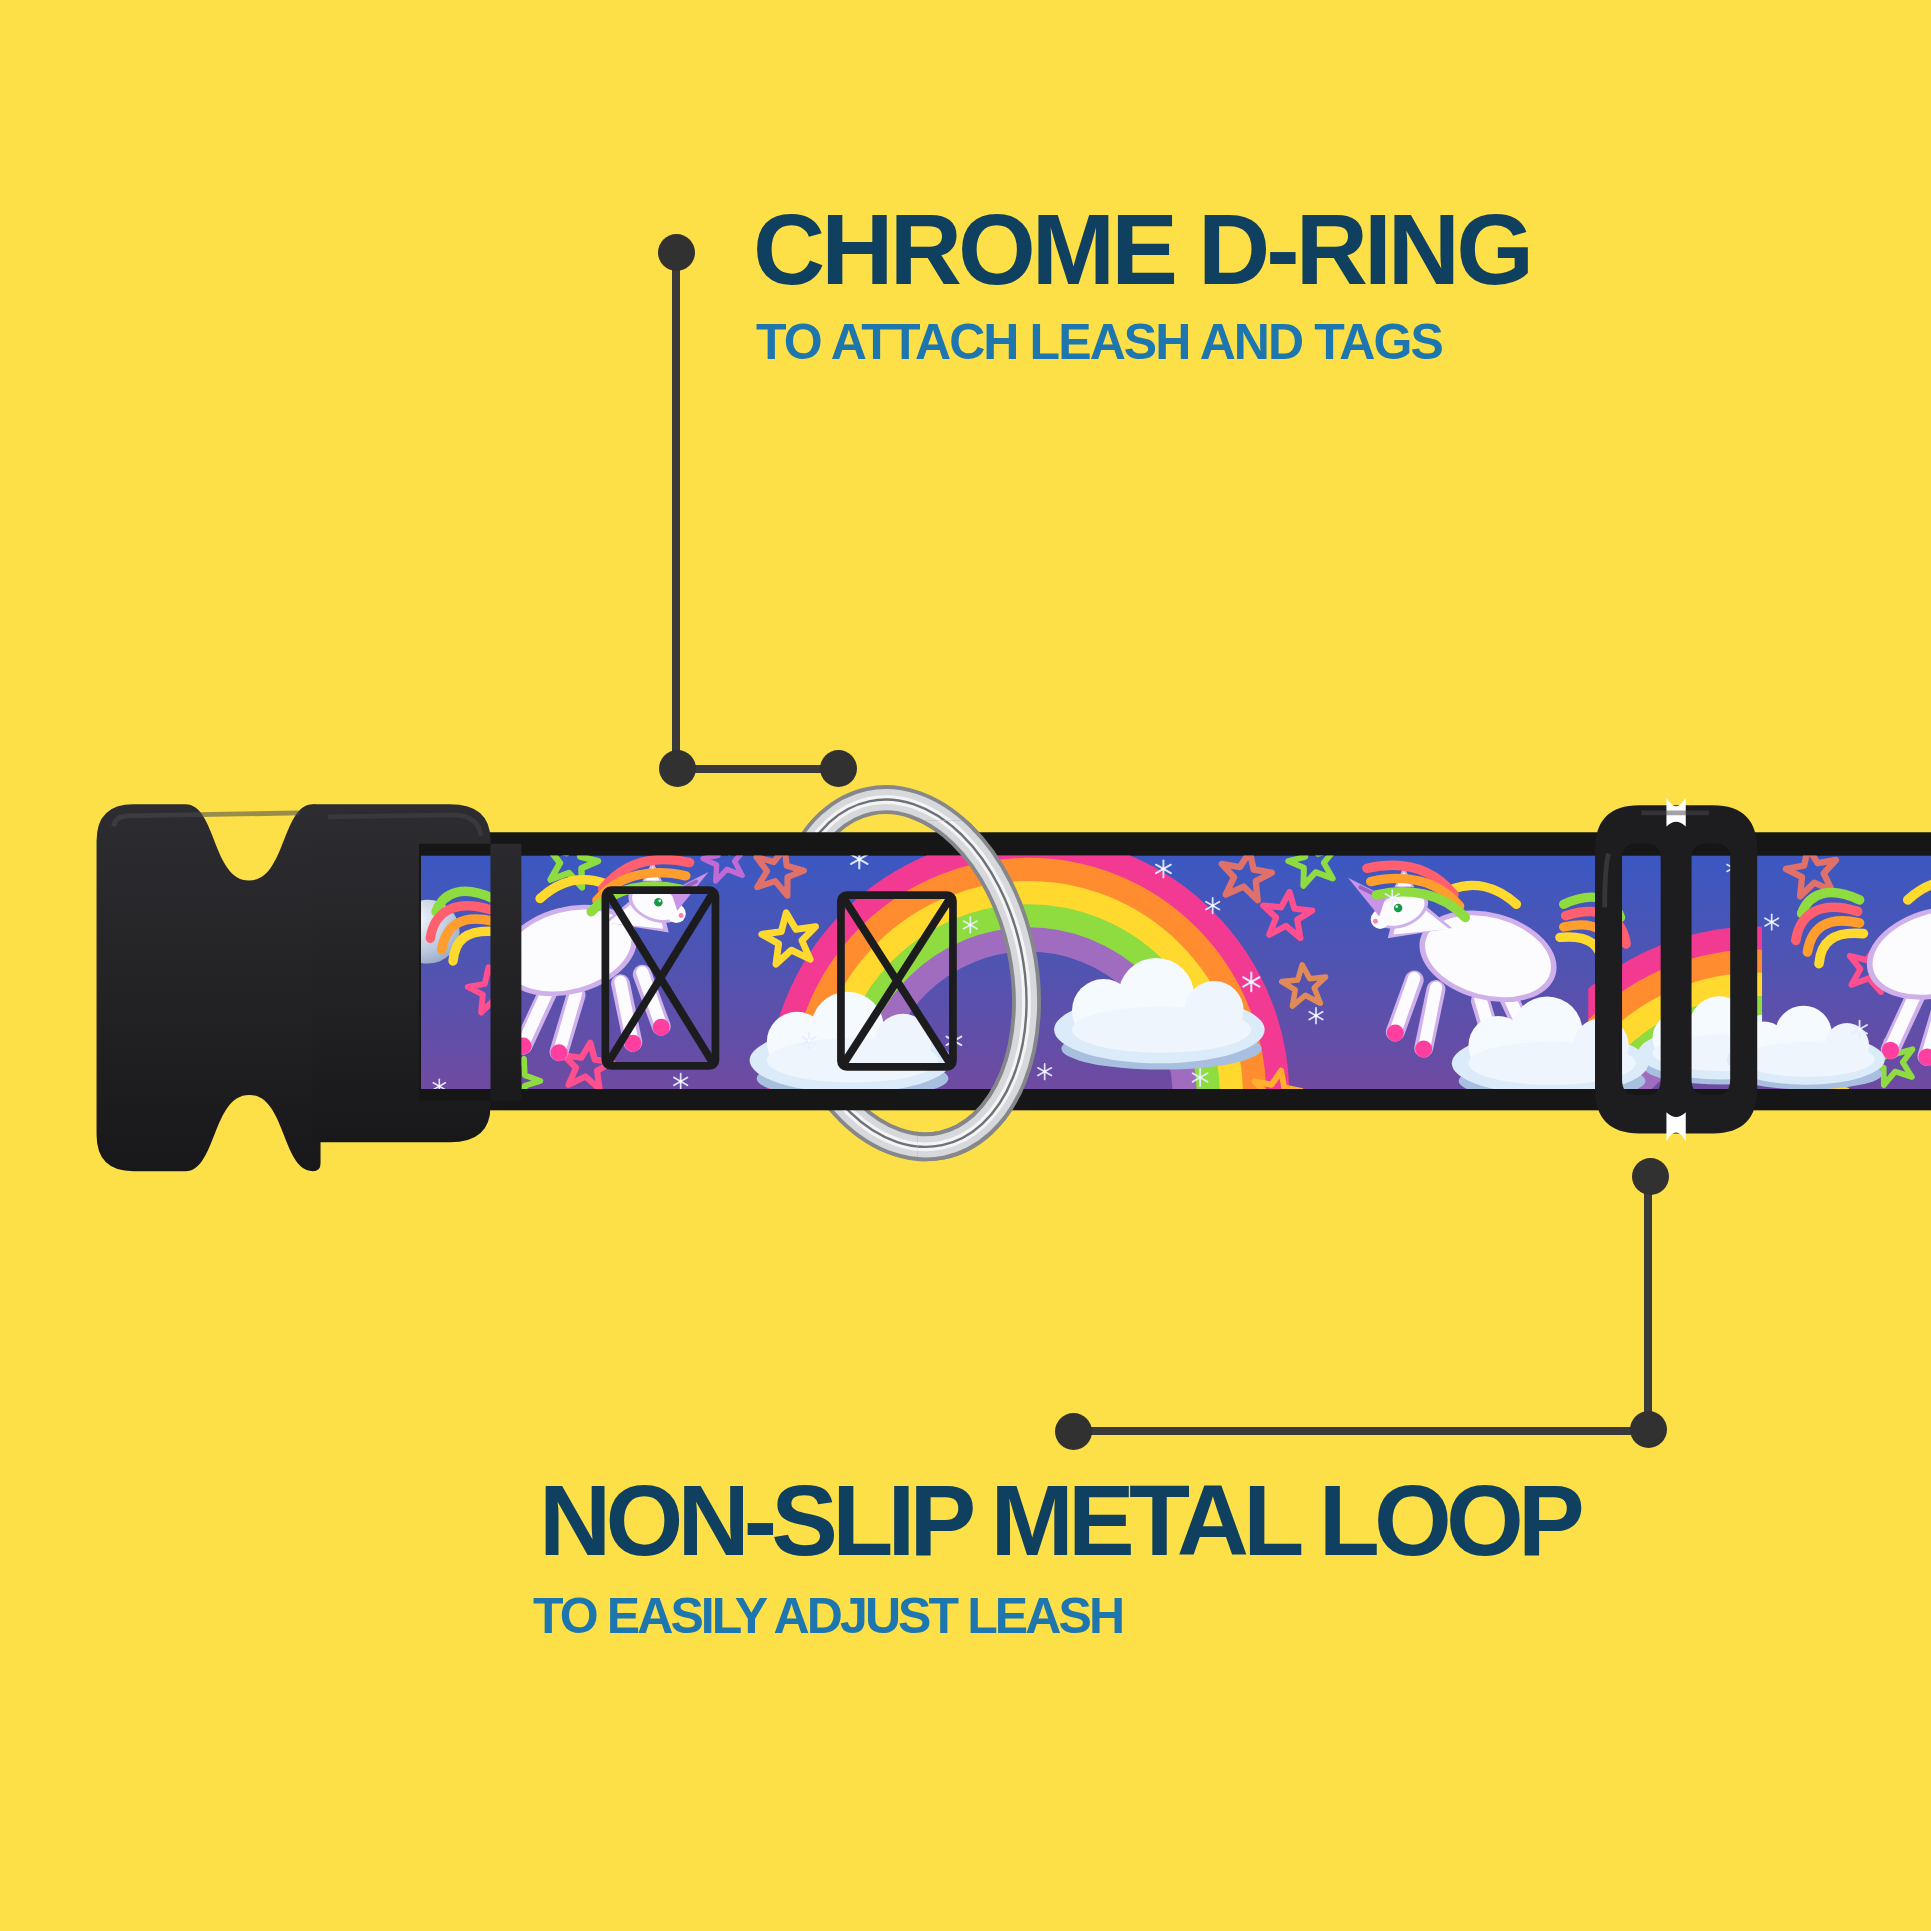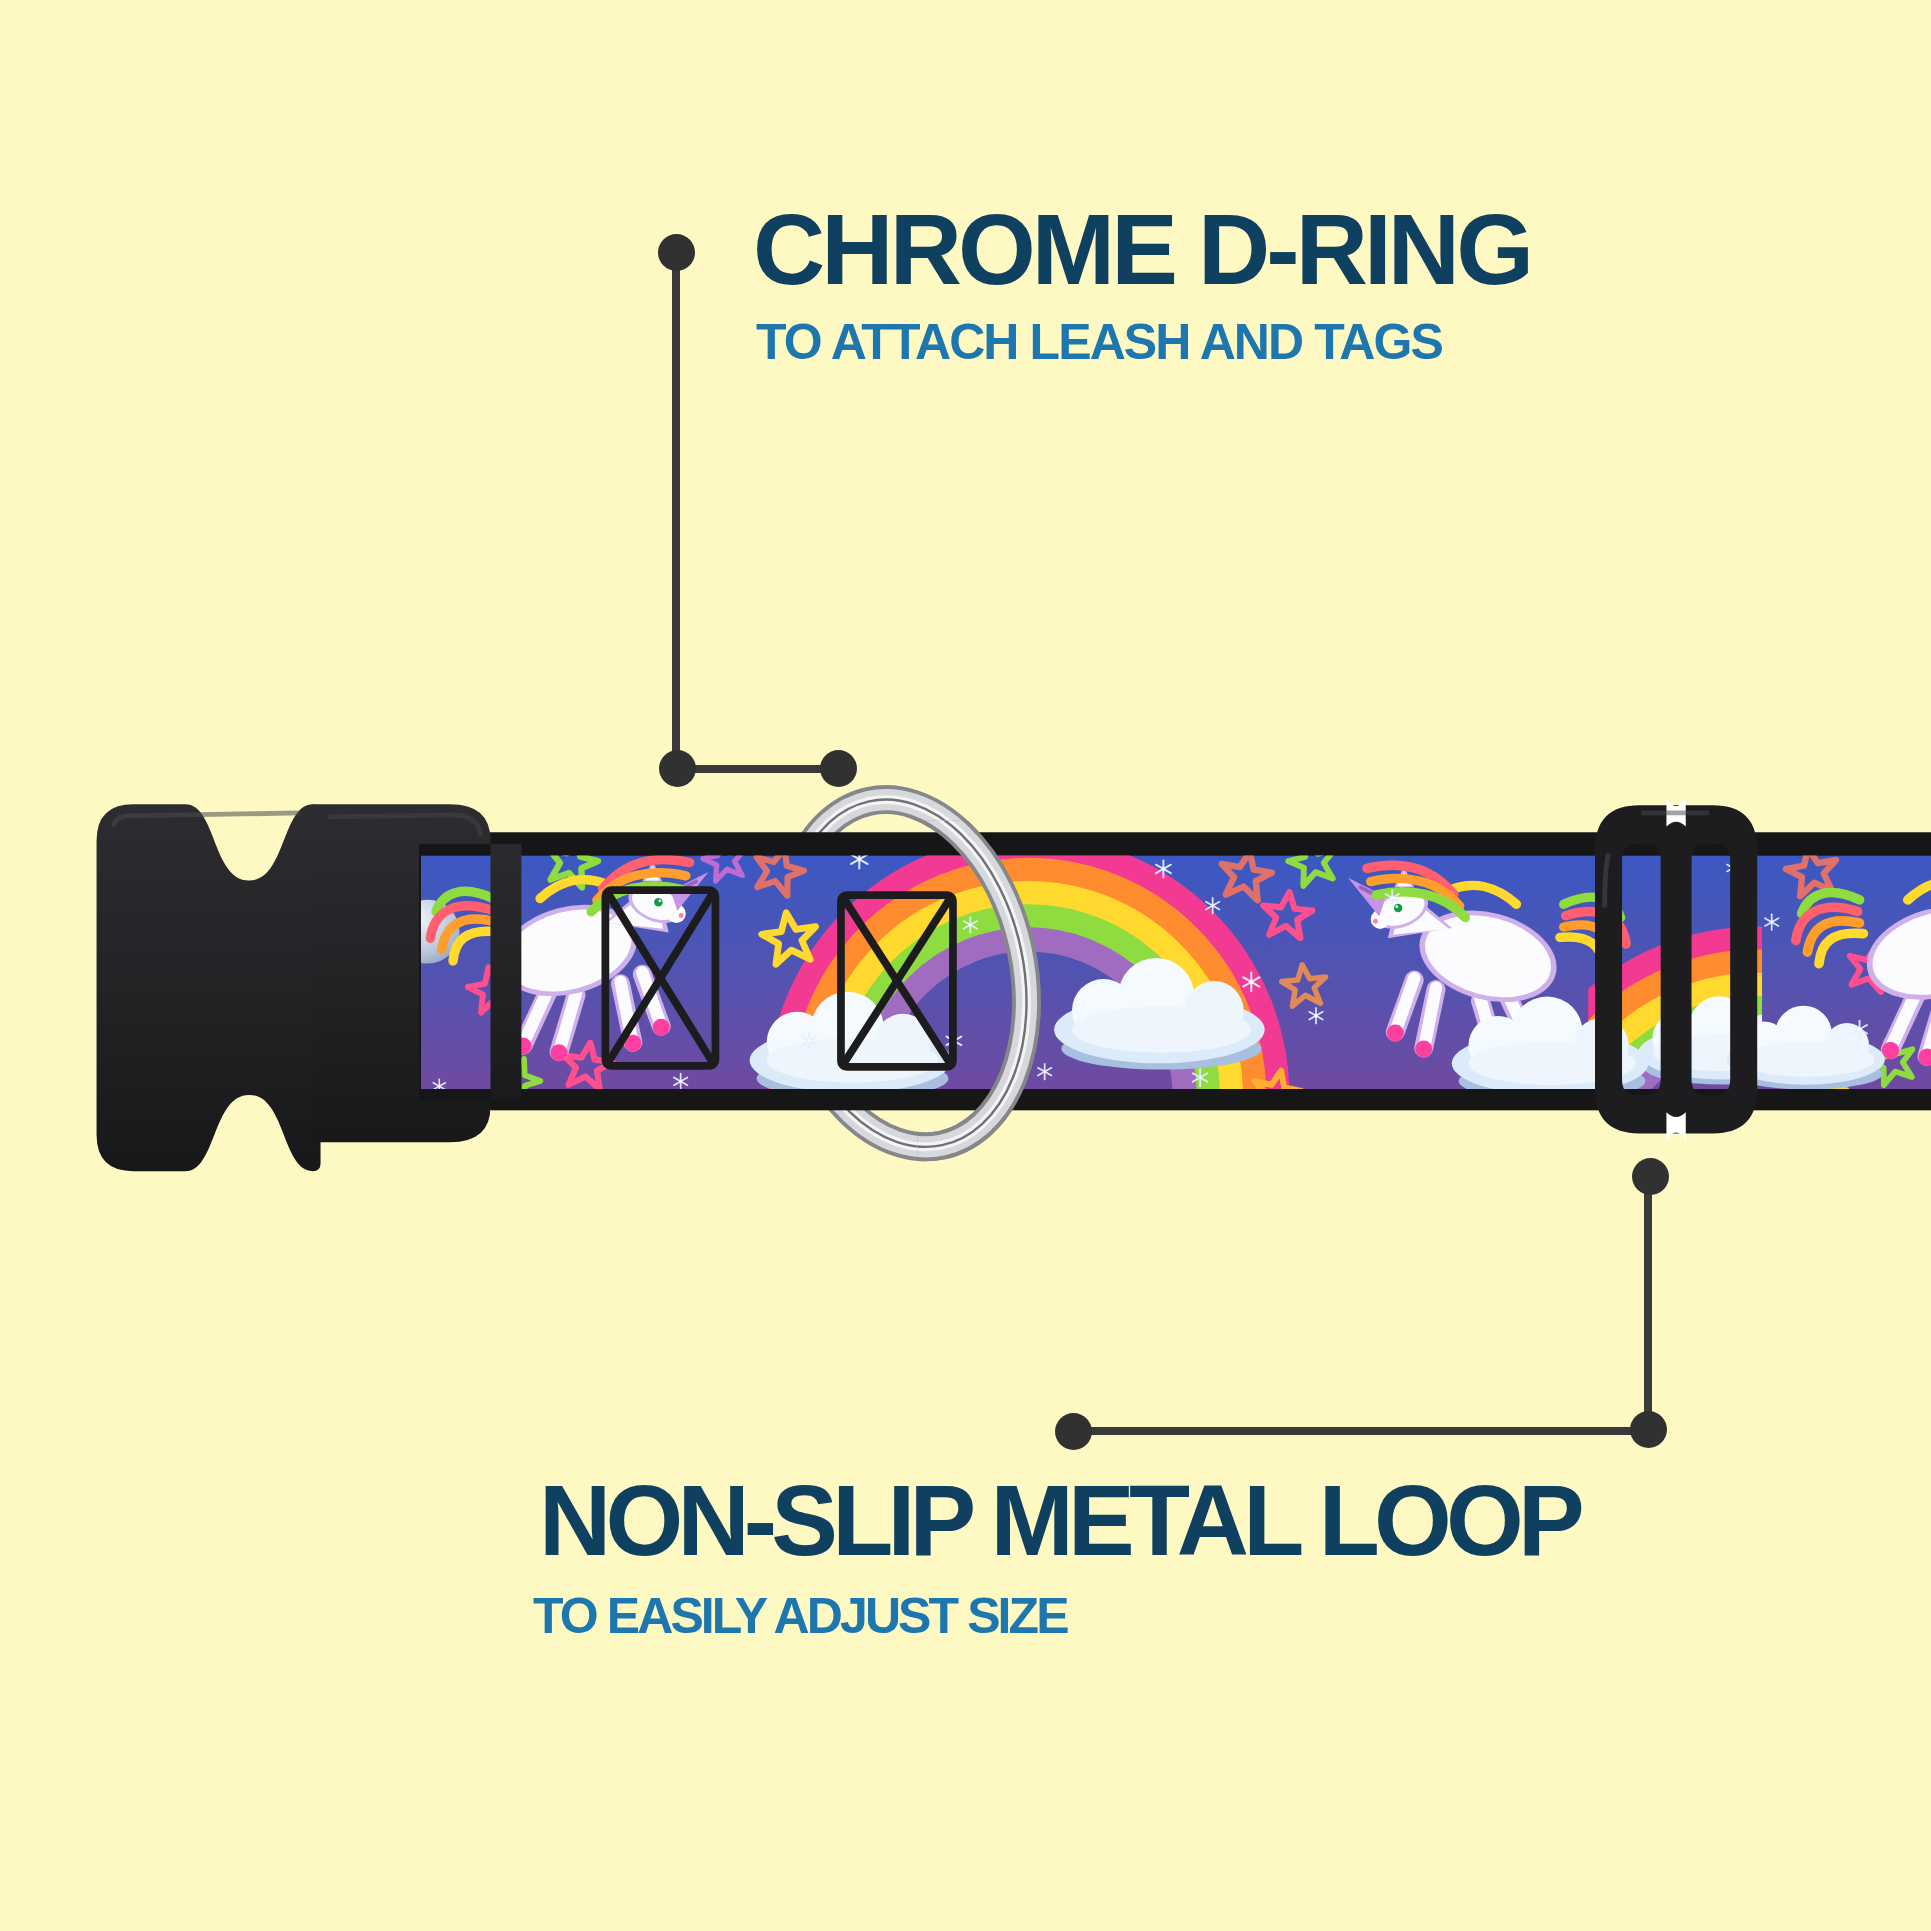--- a/index.html
+++ b/index.html
@@ -1,16 +1,16 @@
 <!DOCTYPE html>
 <html><head>
 <meta charset="utf-8">
 <style>
   html,body{margin:0;padding:0;background:#ffffff;}
-  .stage{position:relative;width:1931px;height:1931px;background:#fef9c3;overflow:hidden;
+  .stage{position:relative;width:1931px;height:1931px;background:#fde047;overflow:hidden;
          font-family:"Liberation Sans", sans-serif;}
   .scene{position:absolute;left:0;top:0;width:1931px;height:1931px;}
 
   
   .callout-title{position:absolute;font-weight:700;font-size:100px;letter-spacing:-3.9px;
                  color:#10405f;white-space:nowrap;line-height:1;}
   .callout-sub{position:absolute;font-weight:700;font-size:50px;letter-spacing:-1.9px;
                color:#1d77ae;white-space:nowrap;line-height:1;text-align:right;}
   #top-title{left:753px;top:199px;}
   #top-sub{left:756px;top:317px;}
@@ -277,16 +277,16 @@
   <div class="line" id="v2"></div>
   <div class="line" id="h2"></div>
   <div class="dot" id="d4"></div>
   <div class="dot" id="d5"></div>
   <div class="dot" id="d6"></div>
 
   <div class="callout-title" id="top-title">CHROME D-RING</div>
   <div class="callout-sub" id="top-sub">TO ATTACH LEASH AND TAGS</div>
 
   <div class="callout-title" id="bottom-title">NON-SLIP METAL LOOP</div>
-  <div class="callout-sub" id="bottom-sub">TO EASILY ADJUST SIZE</div>
+  <div class="callout-sub" id="bottom-sub">TO EASILY ADJUST LEASH</div>
 
 </div>
 
 
 </body></html>

